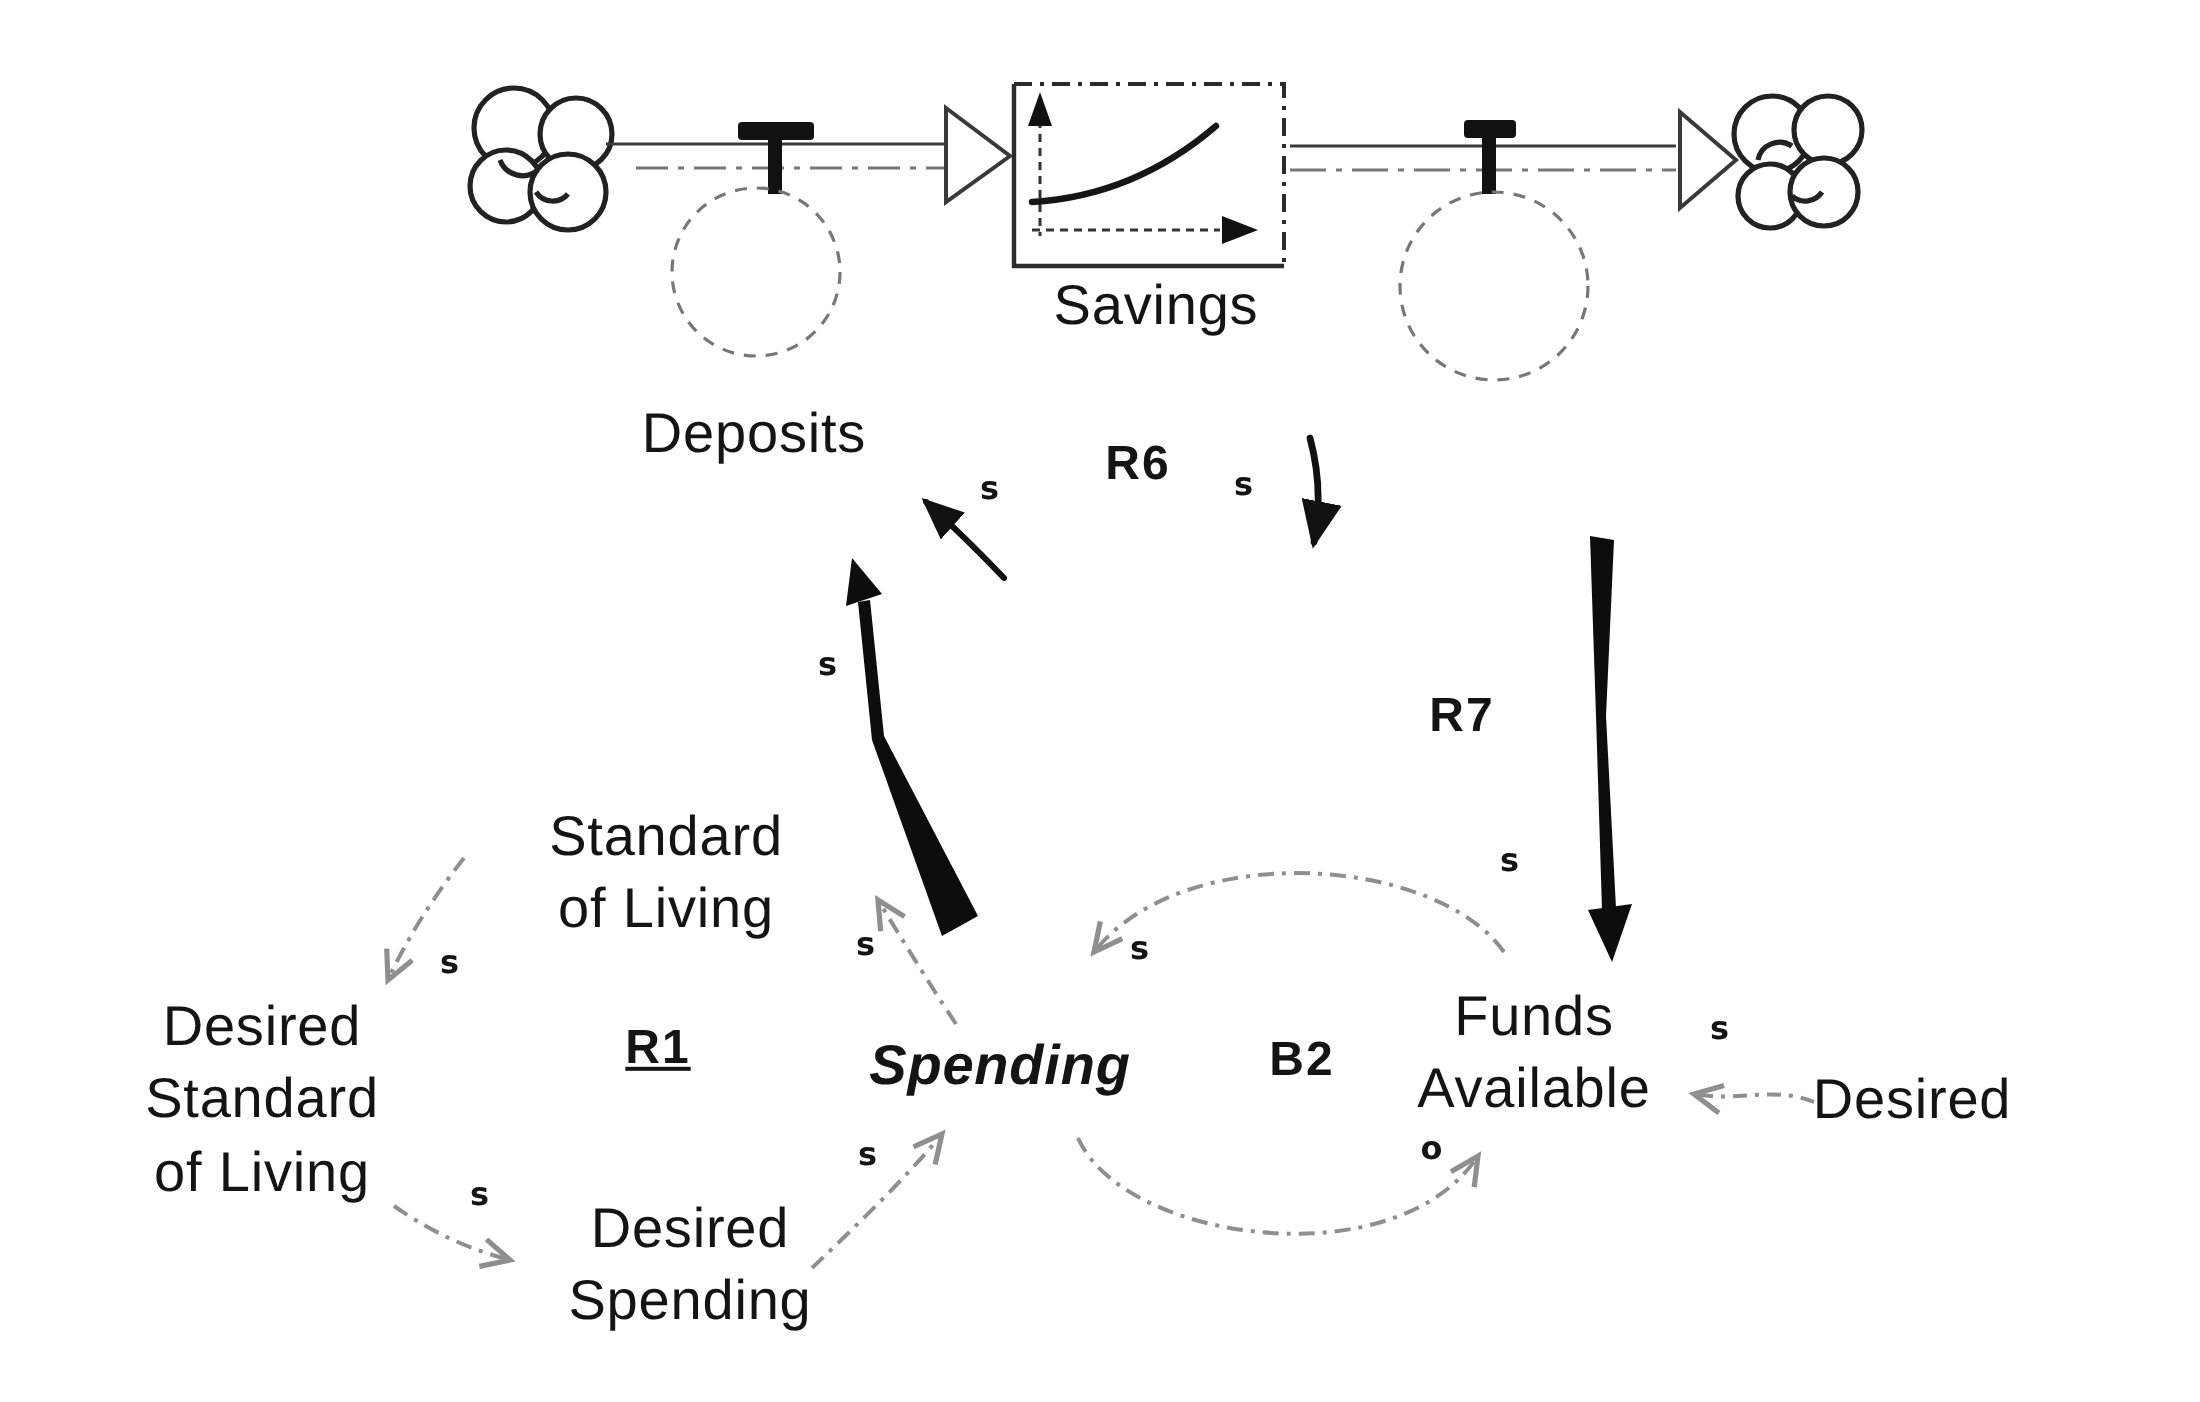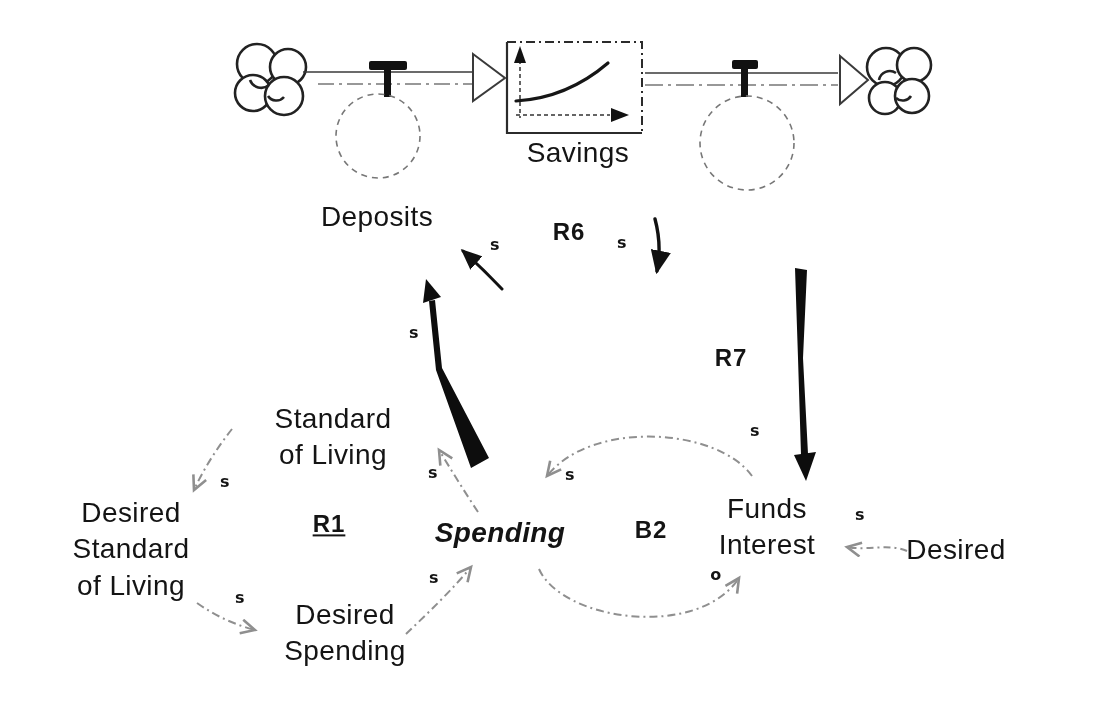--- a/index.html
+++ b/index.html
@@ -121,21 +121,21 @@
   <div class="lbl" style="left:578px;top:153px;">Savings</div>
   <div class="lbl" style="left:333px;top:437px;">Standard
 of Living</div>
   <div class="lbl" style="left:131px;top:550px;">Desired
 Standard
 of Living</div>
   <div class="lbl" style="left:345px;top:633px;">Desired
 Spending</div>
   <div class="lbl bi" style="left:500px;top:533px;">Spending</div>
   <div class="lbl" style="left:767px;top:527px;">Funds
-Interest</div>
+Available</div>
   <div class="lbl" style="left:956px;top:550px;">Desired</div>
 
   <div class="lbl loop" style="left:569px;top:232px;">R6</div>
   <div class="lbl loop" style="left:731px;top:358px;">R7</div>
   <div class="lbl loop" style="left:329px;top:524px;text-decoration:underline;">R1</div>
   <div class="lbl loop" style="left:651px;top:530px;">B2</div>
 
   <div class="lbl pol" style="left:495px;top:245px;">s</div>
   <div class="lbl pol" style="left:622px;top:243px;">s</div>
   <div class="lbl pol" style="left:414px;top:333px;">s</div>

